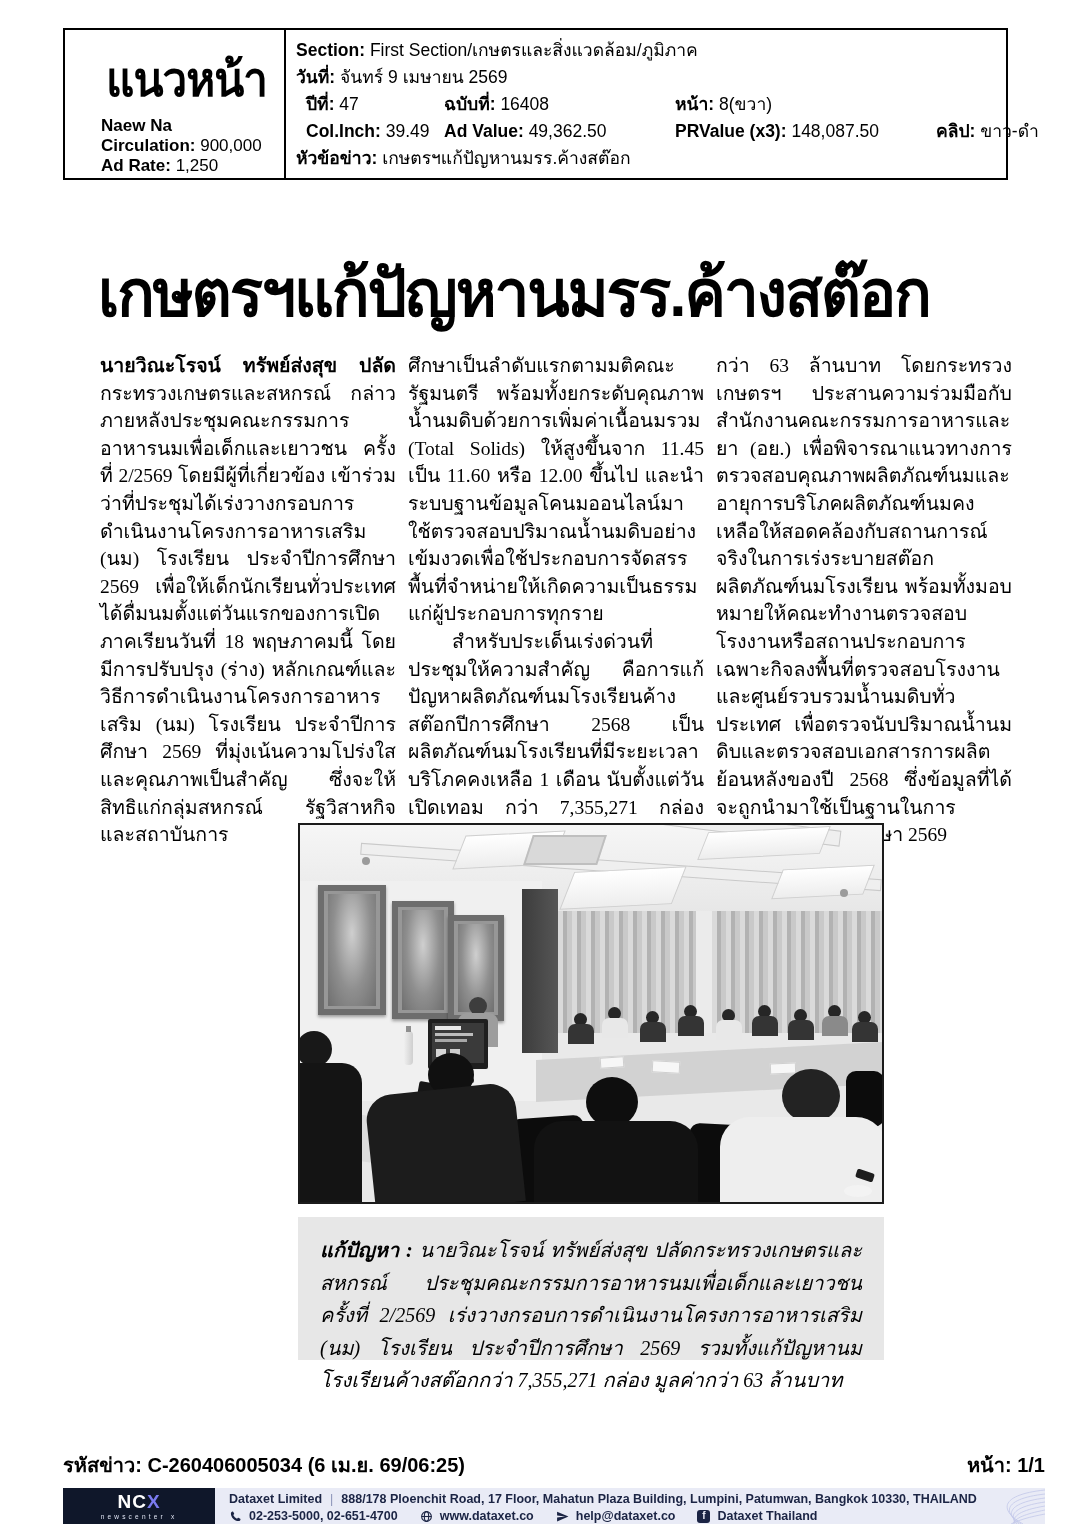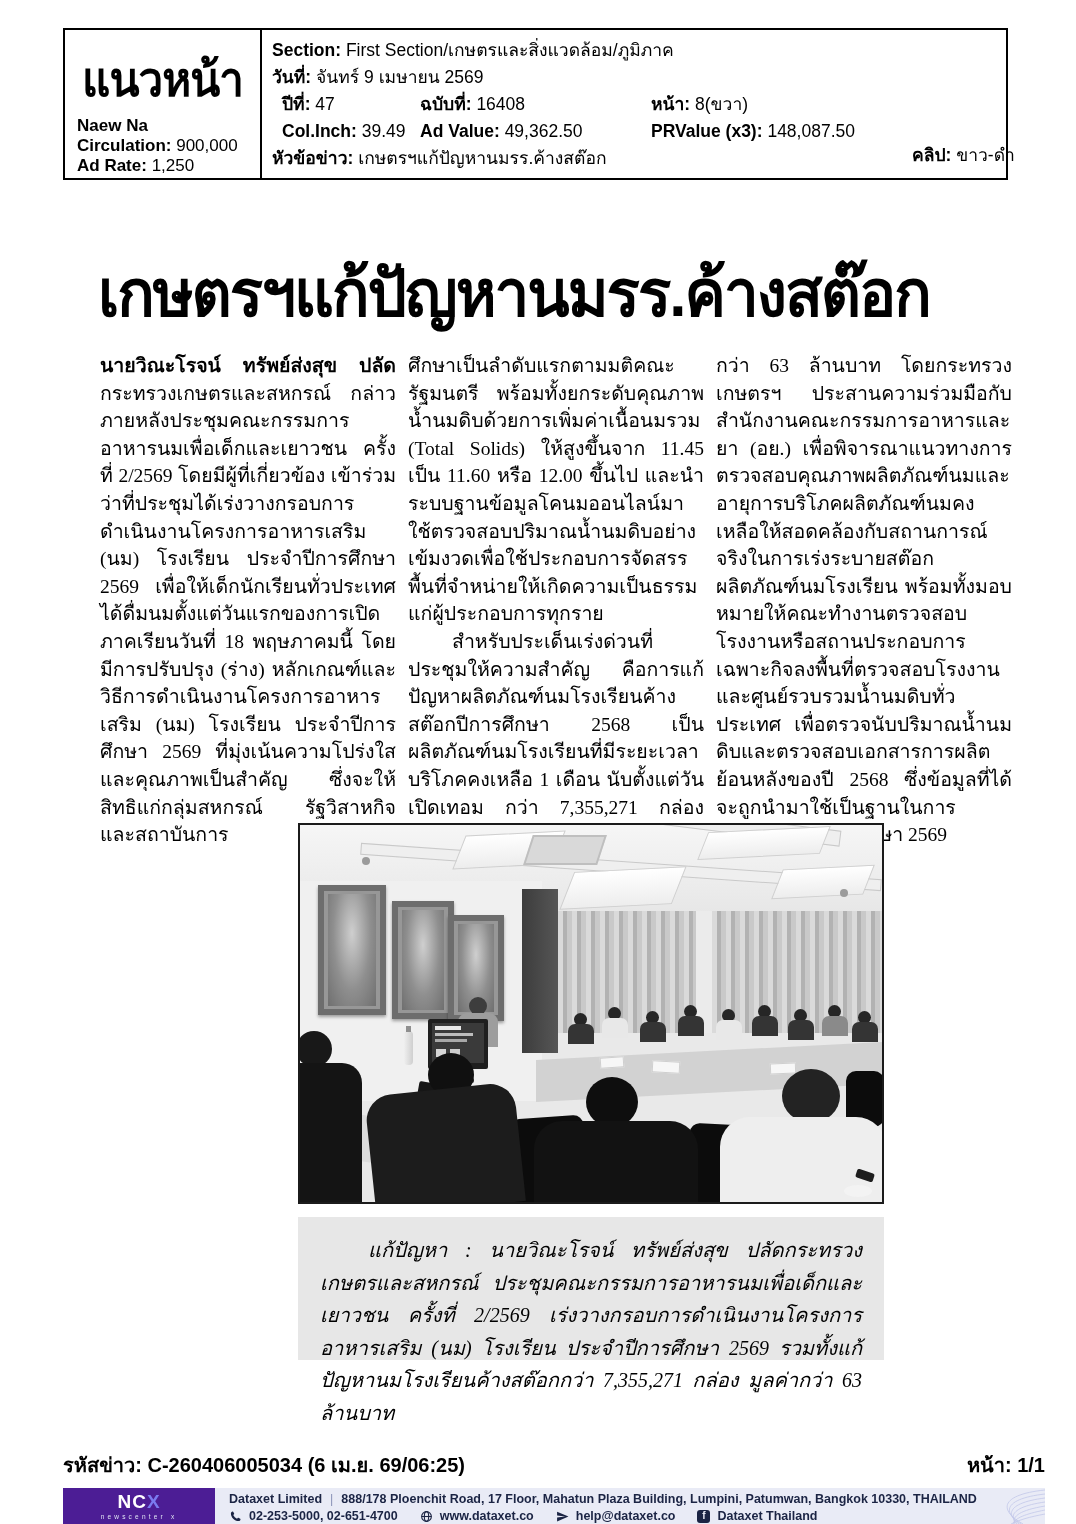--- a/index.html
+++ b/index.html
@@ -5,37 +5,37 @@
   html,body{margin:0;padding:0;background:#fff;}
   .page{
     position:relative;width:1076px;height:1524px;background:#fff;overflow:hidden;
     font-family:"Liberation Sans","DejaVu Sans",sans-serif;color:#000;
   }
   
   .clip-header{
     position:absolute;left:63px;top:28px;width:945px;height:152px;
     border:2px solid #000;display:flex;box-sizing:border-box;background:#fff;
   }
-  .masthead{width:197px;border-right:2px solid #000;position:relative;box-sizing:border-box;}
+  .masthead{width:197px;border-right:2px solid #000;position:relative;box-sizing:border-box;margin-left:24px;}
   .masthead-logo{
     text-align:center;font-weight:700;font-size:44px;line-height:1;margin-top:28px;
     letter-spacing:-1px;transform:scaleY(1.08);
   }
   .masthead-sub{position:absolute;left:12px;font-size:17px;line-height:19px;}
   .mast-naewna{top:86px;font-weight:700;}
   .mast-circ{top:106px;}
   .mast-rate{top:126px;}
   .masthead-sub b{font-weight:700;}
   .meta{flex:1;position:relative;font-size:17.5px;padding:7px 0 0 10px;box-sizing:border-box;}
   .meta-row{height:27px;line-height:27px;white-space:nowrap;position:relative;}
   .meta b{font-weight:700;}
   .pos-a{position:absolute;left:10px;}
   .pos-b{position:absolute;left:148px;}
   .pos-c{position:absolute;left:379px;}
-  .pos-d{position:absolute;left:640px;margin-top:24px;}
+  .pos-d{position:absolute;left:640px;}
   
   .headline{
     position:absolute;left:98px;top:256px;width:912px;
     font-size:62px;font-weight:700;letter-spacing:-2px;line-height:1.15;
     transform:scaleY(1.05);transform-origin:left top;white-space:nowrap;
   }
   .body-cols{
     position:absolute;left:100px;top:352px;width:912px;display:flex;gap:12px;
     font-family:"Liberation Serif","DejaVu Serif",serif;
     font-size:19.5px;line-height:27.6px;text-align:justify;
@@ -119,35 +119,35 @@
   .ch3{left:546px;top:246px;width:38px;height:56px;}
   .phone-obj{left:556px;top:346px;width:18px;height:9px;background:#1d1d1d;border-radius:2px;transform:rotate(18deg);}
   .tray{left:544px;top:360px;width:28px;height:12px;background:#f3f3f3;border-radius:50%;}
   
   .caption{
     position:absolute;left:298px;top:1217px;width:586px;height:143px;background:#e7e7e7;
     box-sizing:border-box;padding:17px 22px 0 22px;
     font-family:"Liberation Serif","DejaVu Serif",serif;font-style:italic;
     font-size:20px;line-height:32.5px;text-align:justify;
   }
-  .caption b{font-weight:400;margin-left:48px;}
+  .caption b{font-weight:700;}
   
   .newscode-row{
     position:absolute;left:63px;top:1450px;width:982px;height:30px;
     display:flex;justify-content:space-between;align-items:center;font-size:20px;
   }
   .newscode-row .code b{font-weight:700;}
   .newscode-row .label{font-weight:700;}
   .pageno{font-weight:700;}
   .ncx-bar{
     position:absolute;left:63px;top:1488px;width:982px;height:36px;background:#e9ebf6;
     display:flex;align-items:stretch;overflow:hidden;
   }
   .ncx-logo{
-    width:152px;background:#4c1d95;color:#fff;flex:0 0 auto;
+    width:152px;background:#0f172a;color:#fff;flex:0 0 auto;
     display:flex;flex-direction:column;align-items:center;justify-content:center;line-height:1;
   }
   .ncx-logo .main{font-size:19px;font-weight:700;letter-spacing:1px;}
   .ncx-logo .main .x{color:#7b7bf0;}
   .ncx-logo .sub{font-size:6.5px;letter-spacing:3.2px;margin-top:3px;color:#dfe3f2;}
   .ncx-info{flex:1;padding:3px 12px 0 14px;color:#1b2444;font-size:12.5px;line-height:16px;position:relative;}
   .ncx-line1{display:flex;align-items:center;gap:8px;white-space:nowrap;}
   .ncx-line1 .co{font-weight:700;}
   .ncx-line1 .bar{color:#8b93b8;}
   .ncx-line1 .addr{font-weight:600;}

